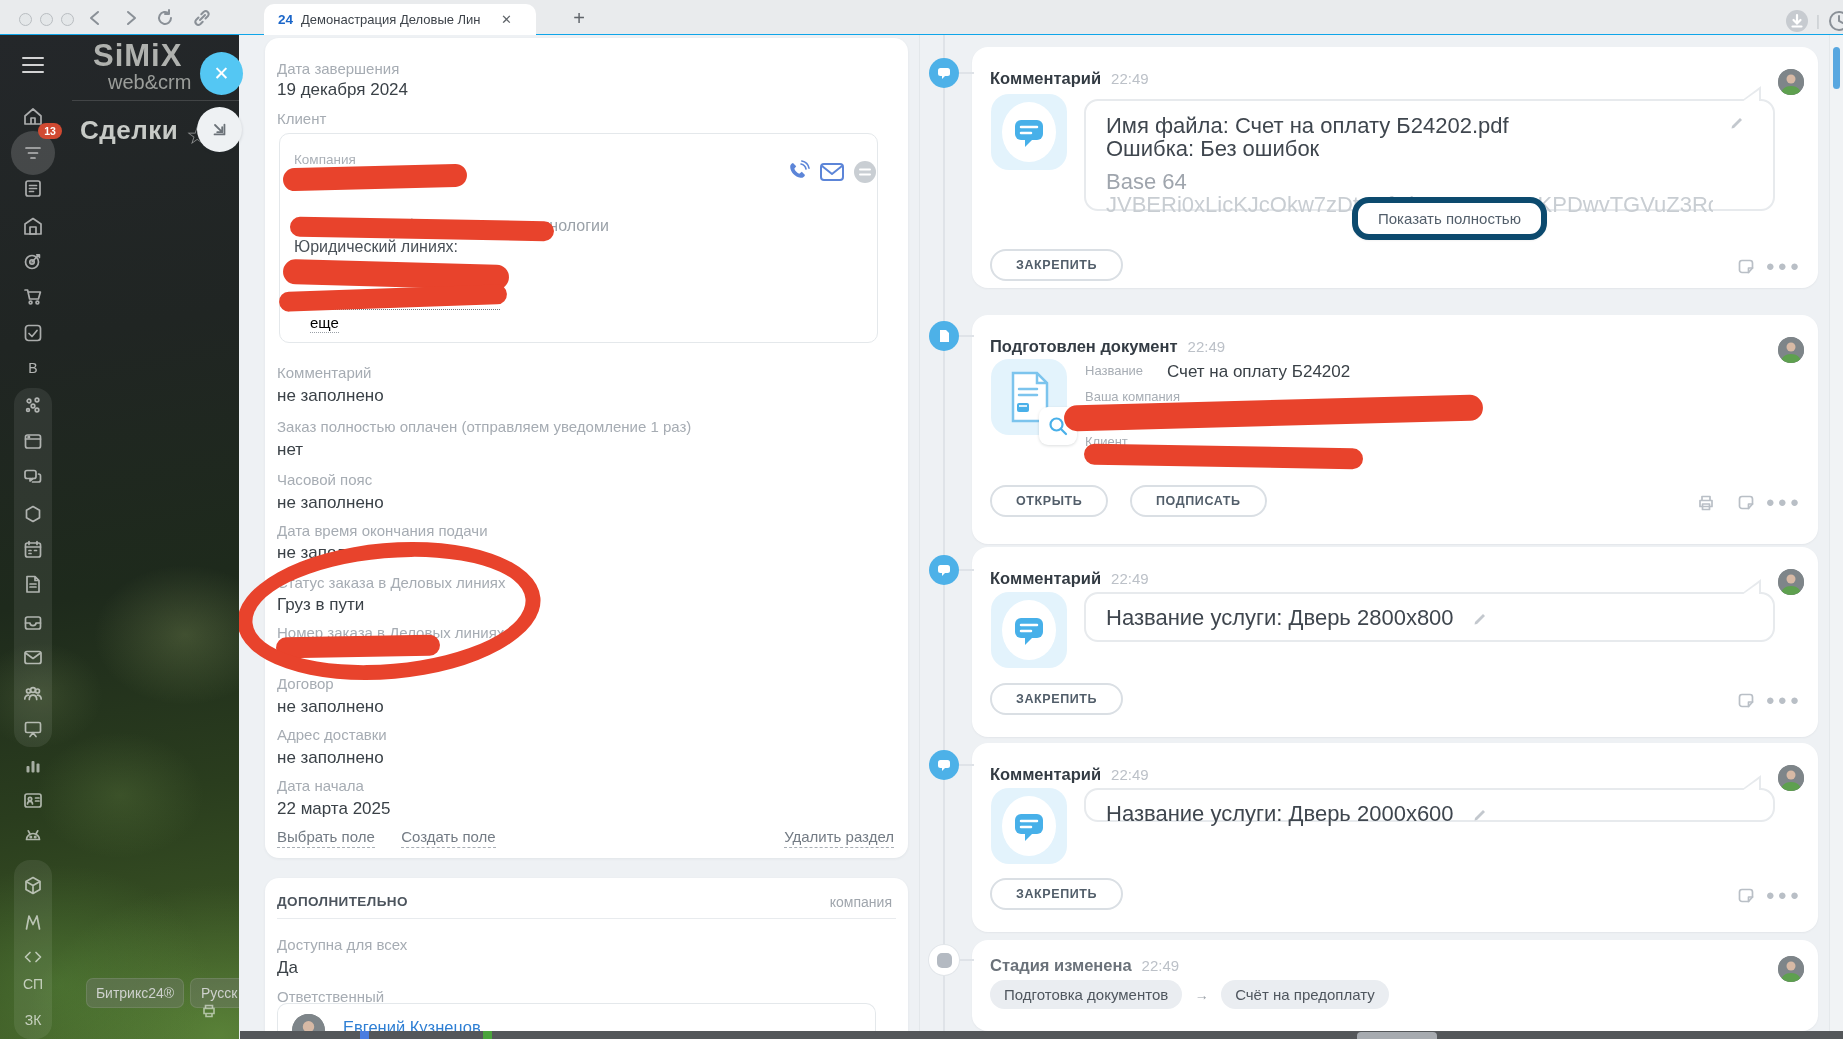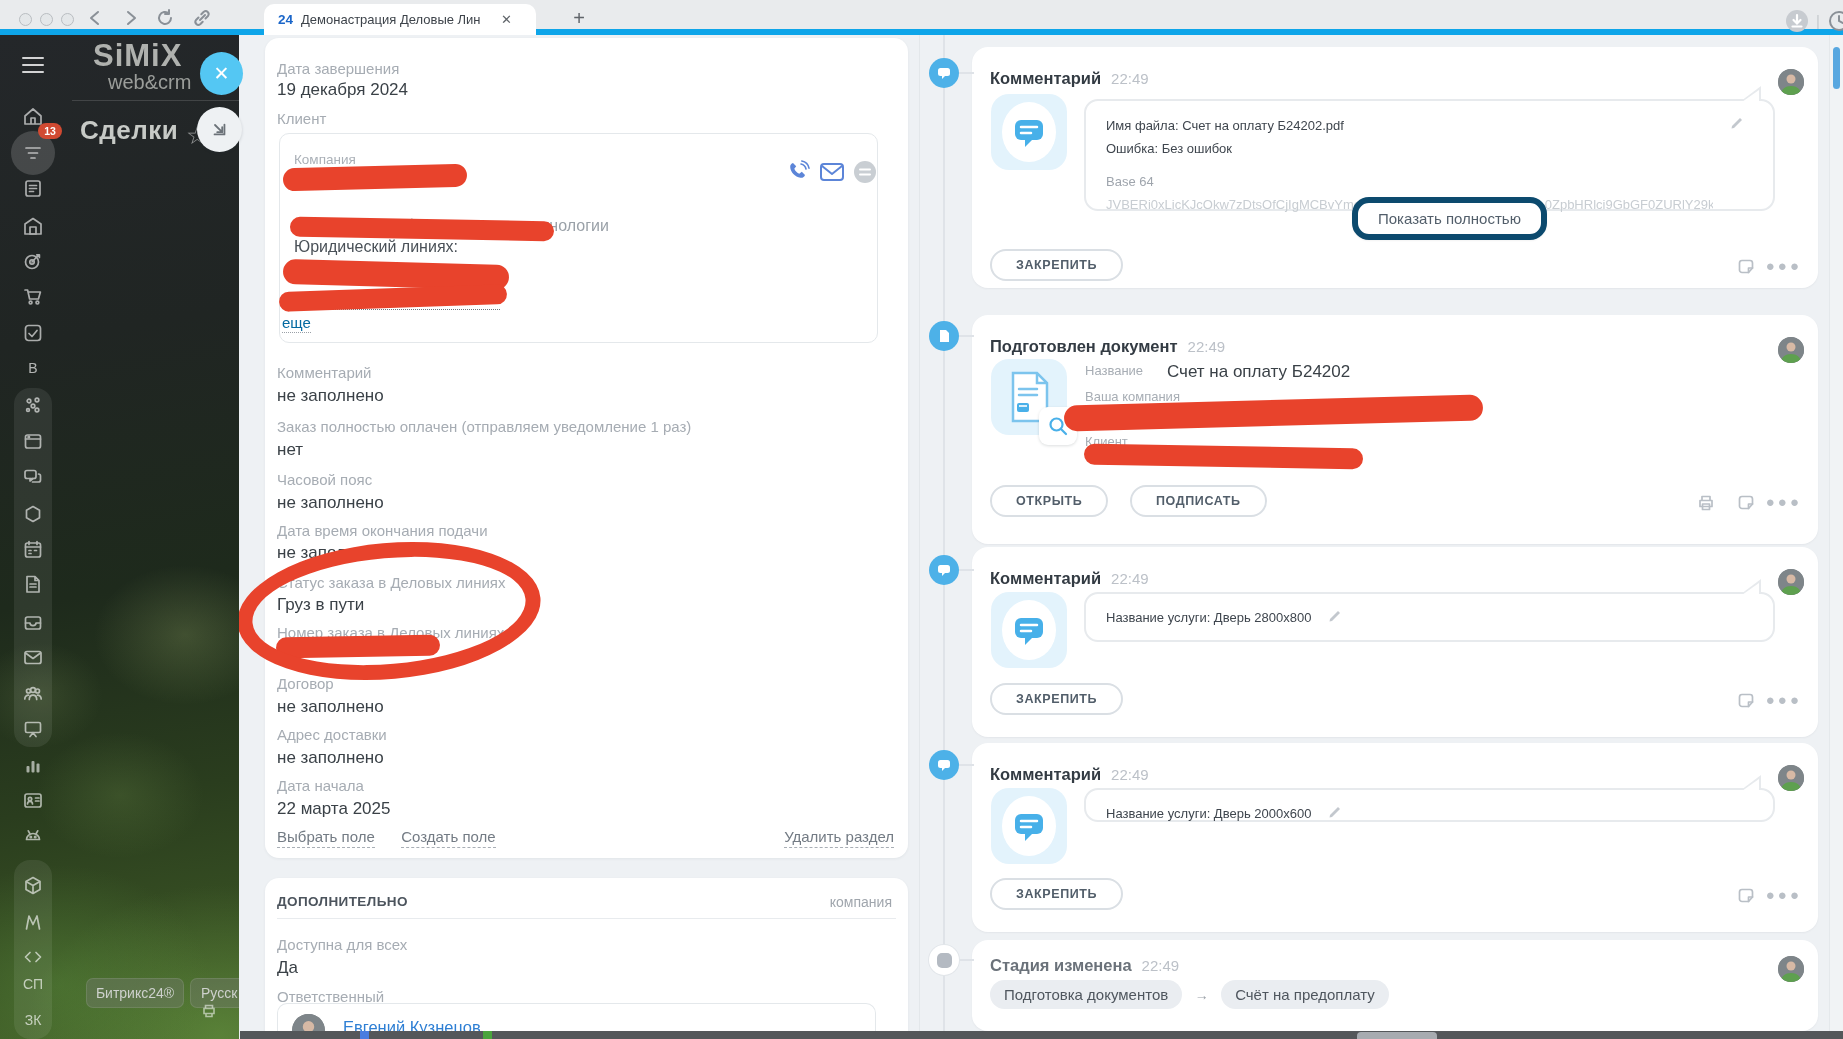--- a/index.html
+++ b/index.html
@@ -1,21 +1,21 @@
 <!DOCTYPE html>
 <html><head>
 <meta charset="utf-8">
 <style>
   * { margin:0; padding:0; box-sizing:border-box; }
   html,body { width:1843px; height:1039px; background:#eef1f4; }
   body { font-family:"Liberation Sans", sans-serif; }
   .screen { position:relative; width:1843px; height:1039px; overflow:hidden; background:#eef1f4; }
 
   
-  .browser-bar { position:absolute; left:0; top:0; width:1843px; height:35px; background:#e9ebed; border-bottom:6px solid #0ea5e9; z-index:60; }
+  .browser-bar { position:absolute; left:0; top:0; width:1843px; height:35px; background:#e9ebed; border-bottom:1px solid #0ea5e9; z-index:60; }
   .tl { position:absolute; top:13px; width:13px; height:13px; border-radius:50%; border:1.5px solid #b9bdc1; background:#e4e7e9; }
   .nav-ic { position:absolute; top:8px; width:20px; height:20px; color:#8a9097; }
   .nav-ic svg { width:20px; height:20px; stroke:#8a9097; fill:none; stroke-width:2; stroke-linecap:round; stroke-linejoin:round; }
   .tab { position:absolute; left:264px; top:4px; width:272px; height:31px; background:#ffffff; border-radius:10px 10px 0 0; display:flex; align-items:center; padding:0 10px 0 14px; }
   .tab-fav { color:#1b66c9; font-weight:bold; font-size:13.5px; margin-right:8px; }
   .tab-title { font-size:13px; color:#3d434a; white-space:nowrap; overflow:hidden; text-overflow:clip; width:196px; }
   .tab-close { color:#5f6469; font-size:13px; margin-left:4px; cursor:default; }
   .newtab { position:absolute; left:566px; top:5px; font-size:20px; color:#5f6469; width:26px; height:26px; text-align:center; line-height:26px; }
   .dl-circle { position:absolute; left:1786px; top:10px; width:22px; height:22px; border-radius:50%; background:#c7cbd0; }
   .dl-circle svg { width:22px; height:22px; stroke:#fff; stroke-width:2.2; fill:none; stroke-linecap:round; }
@@ -59,21 +59,21 @@
   
   .detail-card { position:absolute; left:265px; top:38px; width:643px; height:820px; background:#fff; border-radius:14px; box-shadow:0 1px 3px rgba(60,70,80,.07); z-index:5; }
   .extra-card { position:absolute; left:265px; top:878px; width:643px; height:161px; background:#fff; border-radius:14px 14px 0 0; box-shadow:0 1px 3px rgba(60,70,80,.07); z-index:5; overflow:hidden; }
   .flabel { position:absolute; left:12px; font-size:15px; color:#a6acb3; white-space:nowrap; }
   .fvalue { position:absolute; left:12px; font-size:17px; color:#3a4147; white-space:nowrap; }
   .client-box { position:absolute; left:14px; top:95px; width:599px; height:210px; border:1px solid #e4e8eb; border-radius:10px; background:#fff; }
   .cb-label { position:absolute; left:14px; top:18px; font-size:13.5px; color:#aab0b7; }
   .cb-supplier { position:absolute; left:14px; top:83px; font-size:16px; color:#9aa1a8; white-space:nowrap; }
   .cb-legal { position:absolute; left:14px; top:104px; font-size:16px; color:#4a5158; }
   .cb-dotline { position:absolute; left:8px; top:175px; width:212px; border-bottom:1.5px dotted #6e757d; }
-  .cb-more { position:absolute; left:2px; top:180px; font-size:15px; color:#0369a1; border-bottom:1.5px dotted #9aa0a7; padding-bottom:1px; }
+  .cb-more { position:absolute; left:30px; top:180px; font-size:15px; color:#000000; border-bottom:1.5px dotted #9aa0a7; padding-bottom:1px; }
   .cc-ic { position:absolute; top:24px; width:28px; height:28px; }
   .cc-ic svg { width:28px; height:28px; }
   .dash-link { font-size:15px; color:#737b84; border-bottom:1.5px dashed #a8aeb5; padding-bottom:2px; white-space:nowrap; }
   .foot-links { position:absolute; left:12px; top:790px; }
   .foot-links span { margin-right:22px; }
   .del-link { position:absolute; right:14px; top:790px; }
   .x-title { position:absolute; left:12px; top:16px; font-size:13.5px; font-weight:bold; letter-spacing:.4px; color:#4c545d; }
   .x-edit { position:absolute; right:16px; top:16px; font-size:14px; color:#a0a6ad; }
   .x-div { position:absolute; left:12px; right:12px; top:40px; border-top:1px solid #e8ebee; }
   .resp-box { position:absolute; left:12px; top:125px; width:599px; height:60px; border:1px solid #e4e8eb; border-radius:10px 10px 0 0; border-bottom:none; }
@@ -94,21 +94,21 @@
   .tnode svg { width:16px; height:16px; }
   .connector { position:absolute; left:958px; width:16px; height:2px; background:#dfe3e8; z-index:7; }
   .tcard { position:absolute; left:972px; width:846px; background:#fff; border-radius:16px; box-shadow:0 1px 2px rgba(60,70,80,.06); z-index:6; }
   .thead { position:absolute; left:18px; top:22px; font-size:16.5px; font-weight:bold; color:#333b43; }
   .ttime { font-weight:normal; font-size:15px; color:#bcc1c8; margin-left:10px; }
   .tavatar { position:absolute; right:14px; top:22px; width:26px; height:26px; }
   .bigicon { position:absolute; left:19px; width:76px; height:76px; border-radius:18px; background:#e3f3fc; display:flex; align-items:center; justify-content:center; }
   .bub { position:absolute; left:112px; right:43px; border:2px solid #e7eaed; border-radius:14px; background:#fff; }
   .bub::before { content:""; position:absolute; top:-15px; right:12px; width:0; height:0; border-left:20px solid transparent; border-bottom:15px solid #e7eaed; }
   .bub::after { content:""; position:absolute; top:-11px; right:14px; width:0; height:0; border-left:17px solid transparent; border-bottom:12px solid #fff; }
-  .bub-inner { padding:13px 60px 12px 20px; font-size:13px; color:#3f464e; line-height:23px; }
+  .bub-inner { padding:13px 60px 12px 20px; font-size:22px; color:#3f464e; line-height:23px; }
   .b64label { color:#9fa5ad; margin-top:10px; }
   .b64line { color:#c8cdd2; white-space:nowrap; overflow:hidden; }
   .pencil { position:absolute; width:16px; height:16px; }
   .pencil svg { width:16px; height:16px; fill:#c3c8ce; }
   .pillbtn { position:absolute; border:2px solid #dadfe4; border-radius:19px; padding:7px 24px; font-size:12.5px; font-weight:bold; letter-spacing:.6px; color:#525e6a; background:#fff; white-space:nowrap; }
   .showfull { position:absolute; border:6px solid #0c4a6e; border-radius:17px; padding:7px 20px; font-size:15px; color:#525e6a; background:#fff; box-shadow:0 1px 2px rgba(0,0,0,.05); z-index:9; white-space:nowrap; }
   .corner-ic { position:absolute; width:20px; height:20px; }
   .corner-ic svg { width:20px; height:20px; stroke:#b9bfc6; fill:none; stroke-width:1.7; stroke-linecap:round; stroke-linejoin:round; }
   .dots { position:absolute; color:#b9bfc6; font-size:15px; letter-spacing:3px; }
   .doc-label { position:absolute; font-size:13px; color:#a7adb4; white-space:nowrap; }

